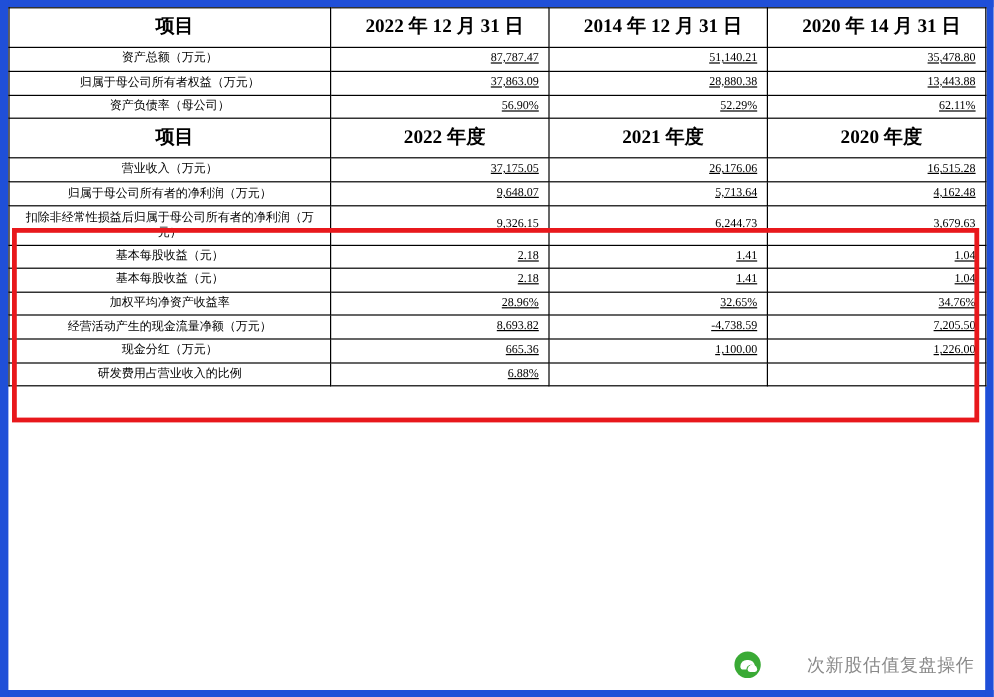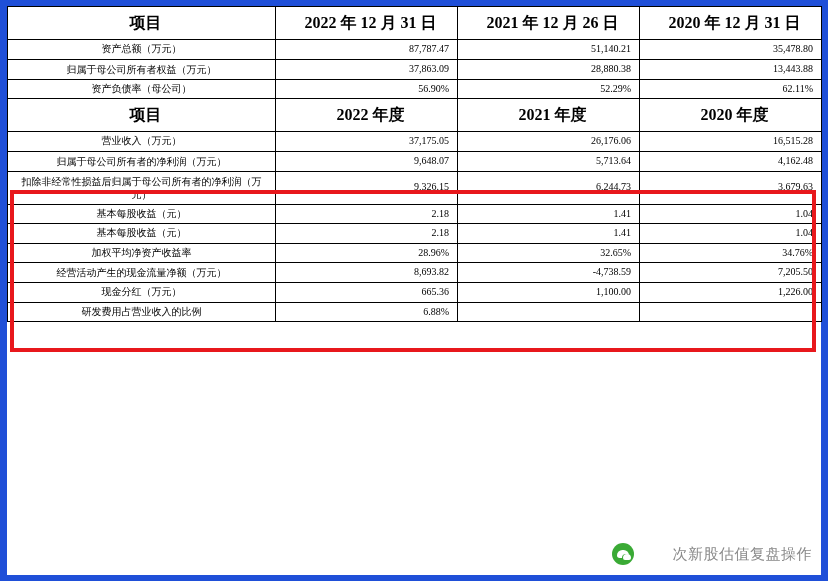--- a/index.html
+++ b/index.html
@@ -53,20 +53,21 @@
     text-align: center;
     white-space: normal;
   }
   td.label.two-line {
     line-height: 1.3;
   }
   td.num {
     text-align: right;
     padding-right: 12px;
     font-family: "Liberation Serif", "DejaVu Serif", serif;
+    text-decoration: underline;
   }
   tr.header td {
     font-weight: bold;
     text-align: center;
     font-size: 16px;
     padding-top: 6px;
     padding-bottom: 6px;
     padding-left: 16px;
   }
   col.c0 { width: 268px; }
@@ -143,22 +144,22 @@
     <colgroup>
       <col class="c0">
         <col class="c1">
         <col class="c2">
         <col class="c3">
     </colgroup>
     <tbody>
       <tr class="header">
         <td>项目</td>
         <td>2022 年 12 月 31 日</td>
-        <td>2021 年 12 月 26 日</td>
-        <td>2020 年 12 月 31 日</td>
+        <td>2014 年 12 月 31 日</td>
+        <td>2020 年 14 月 31 日</td>
       </tr>
 
       <tr>
         <td class="label">资产总额（万元）</td>
         <td class="num">87,787.47</td>
         <td class="num">51,140.21</td>
         <td class="num">35,478.80</td>
       </tr>
       <tr>
         <td class="label two-line">归属于母公司所有者权益（万元）</td>

